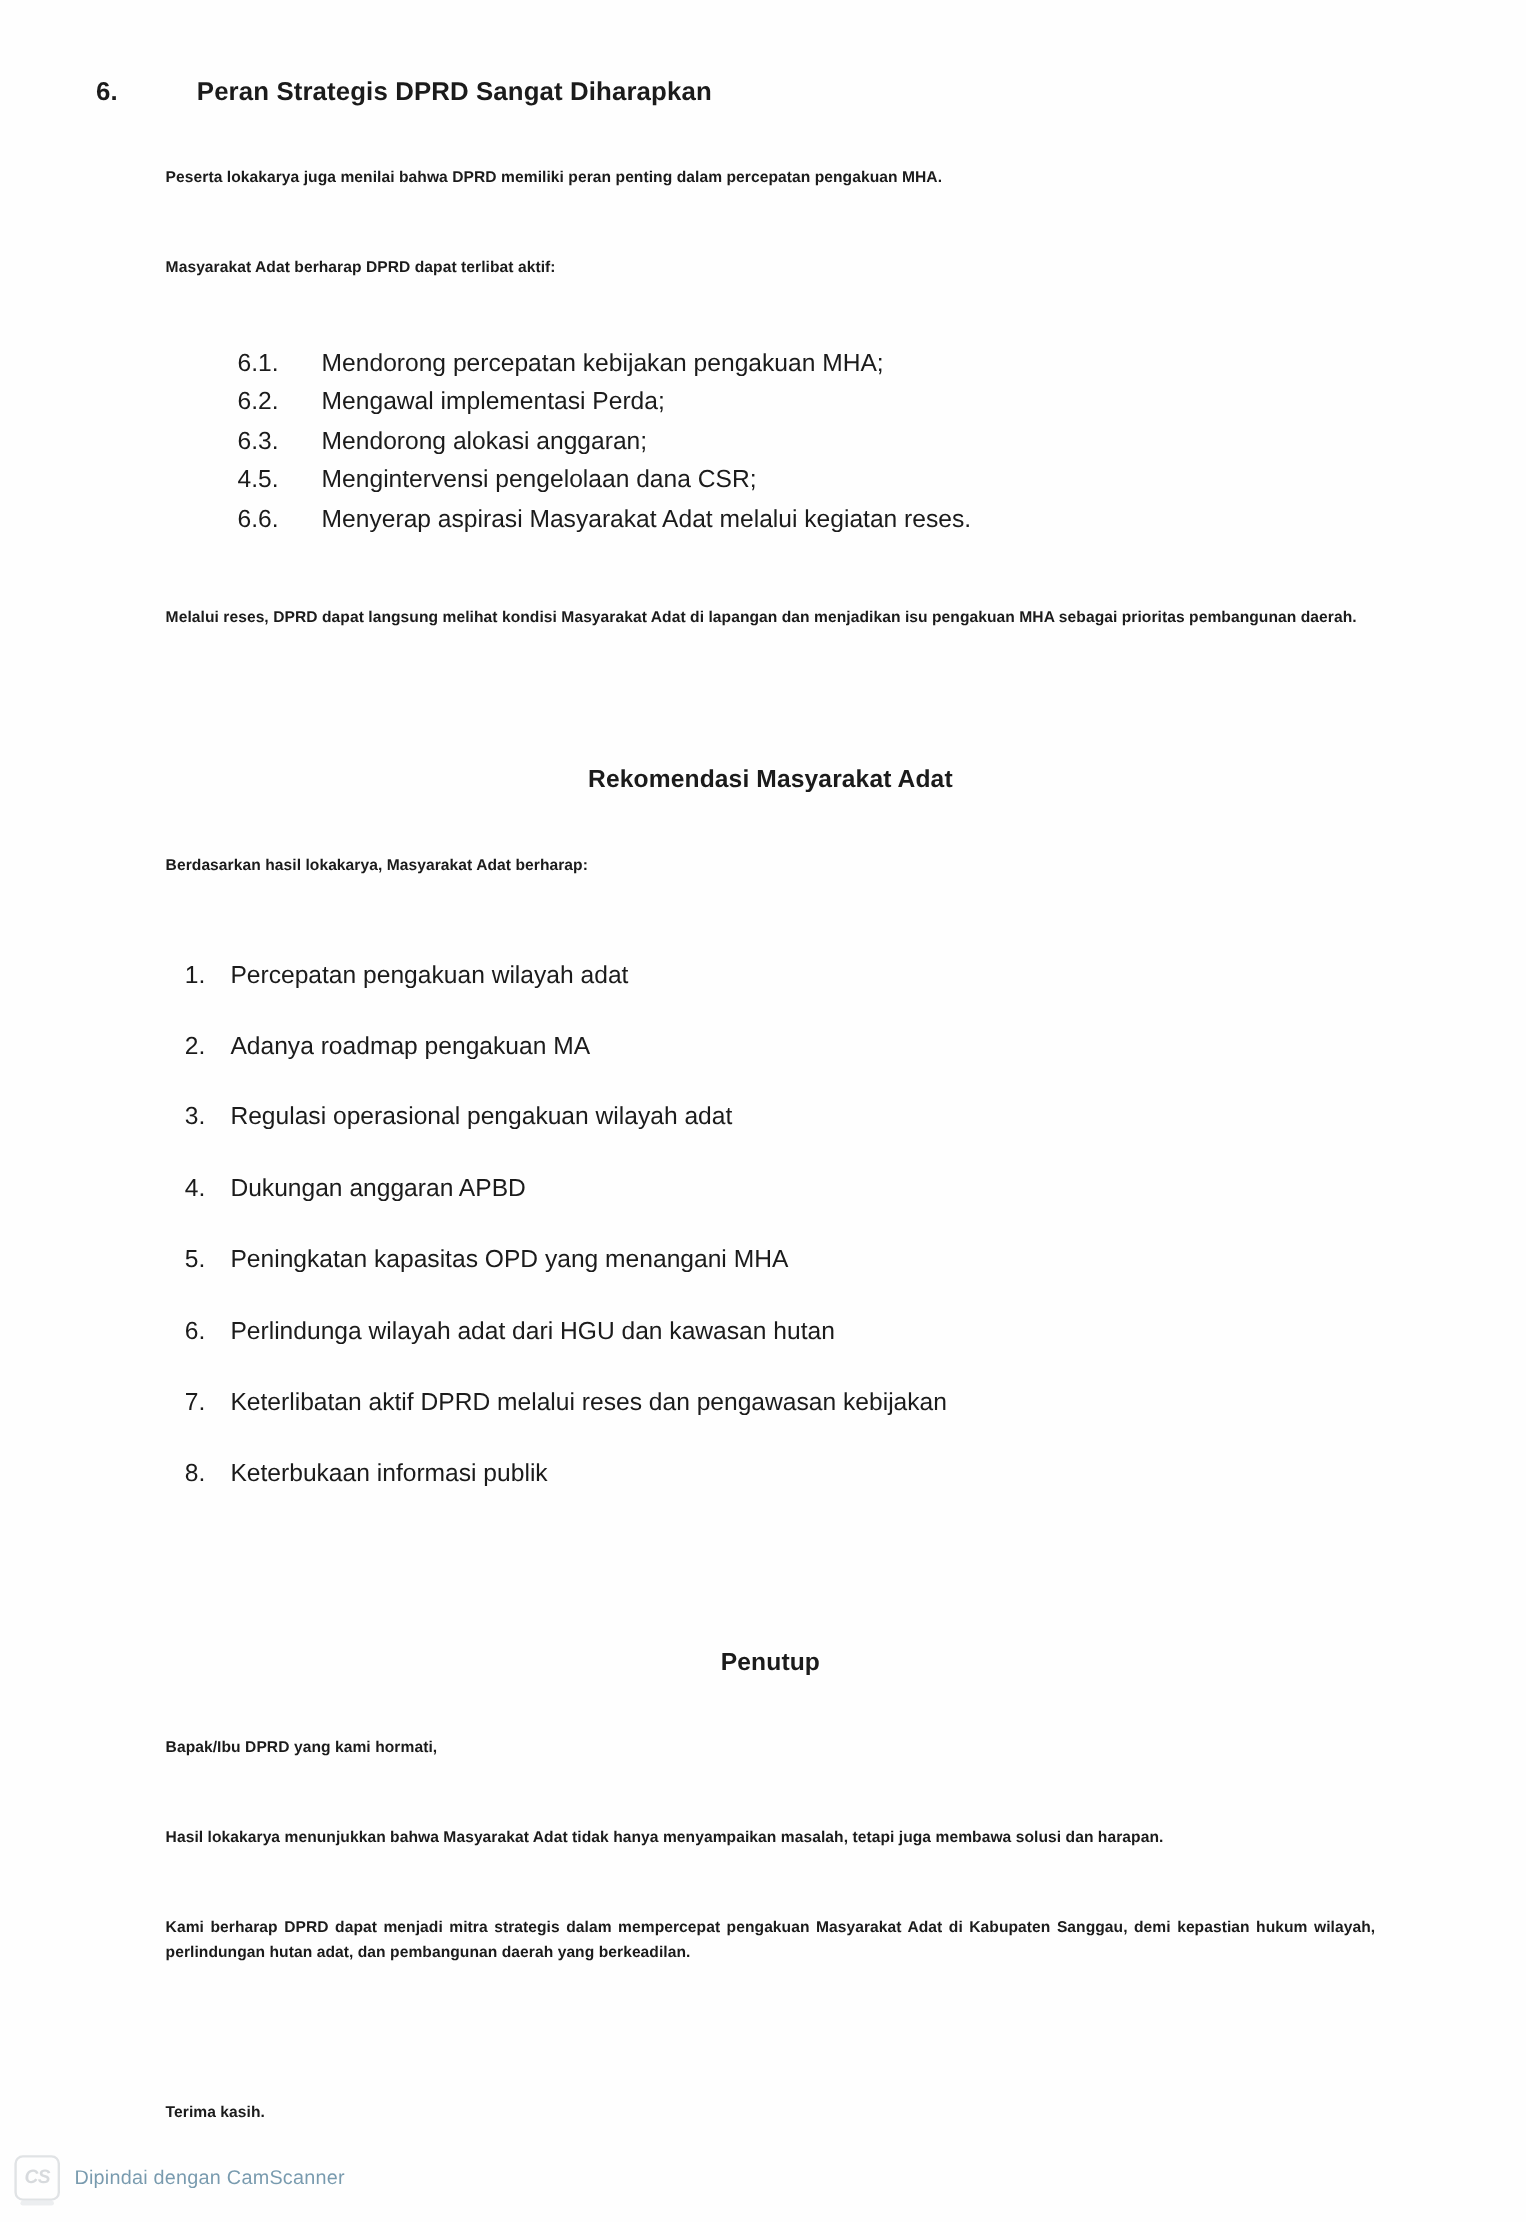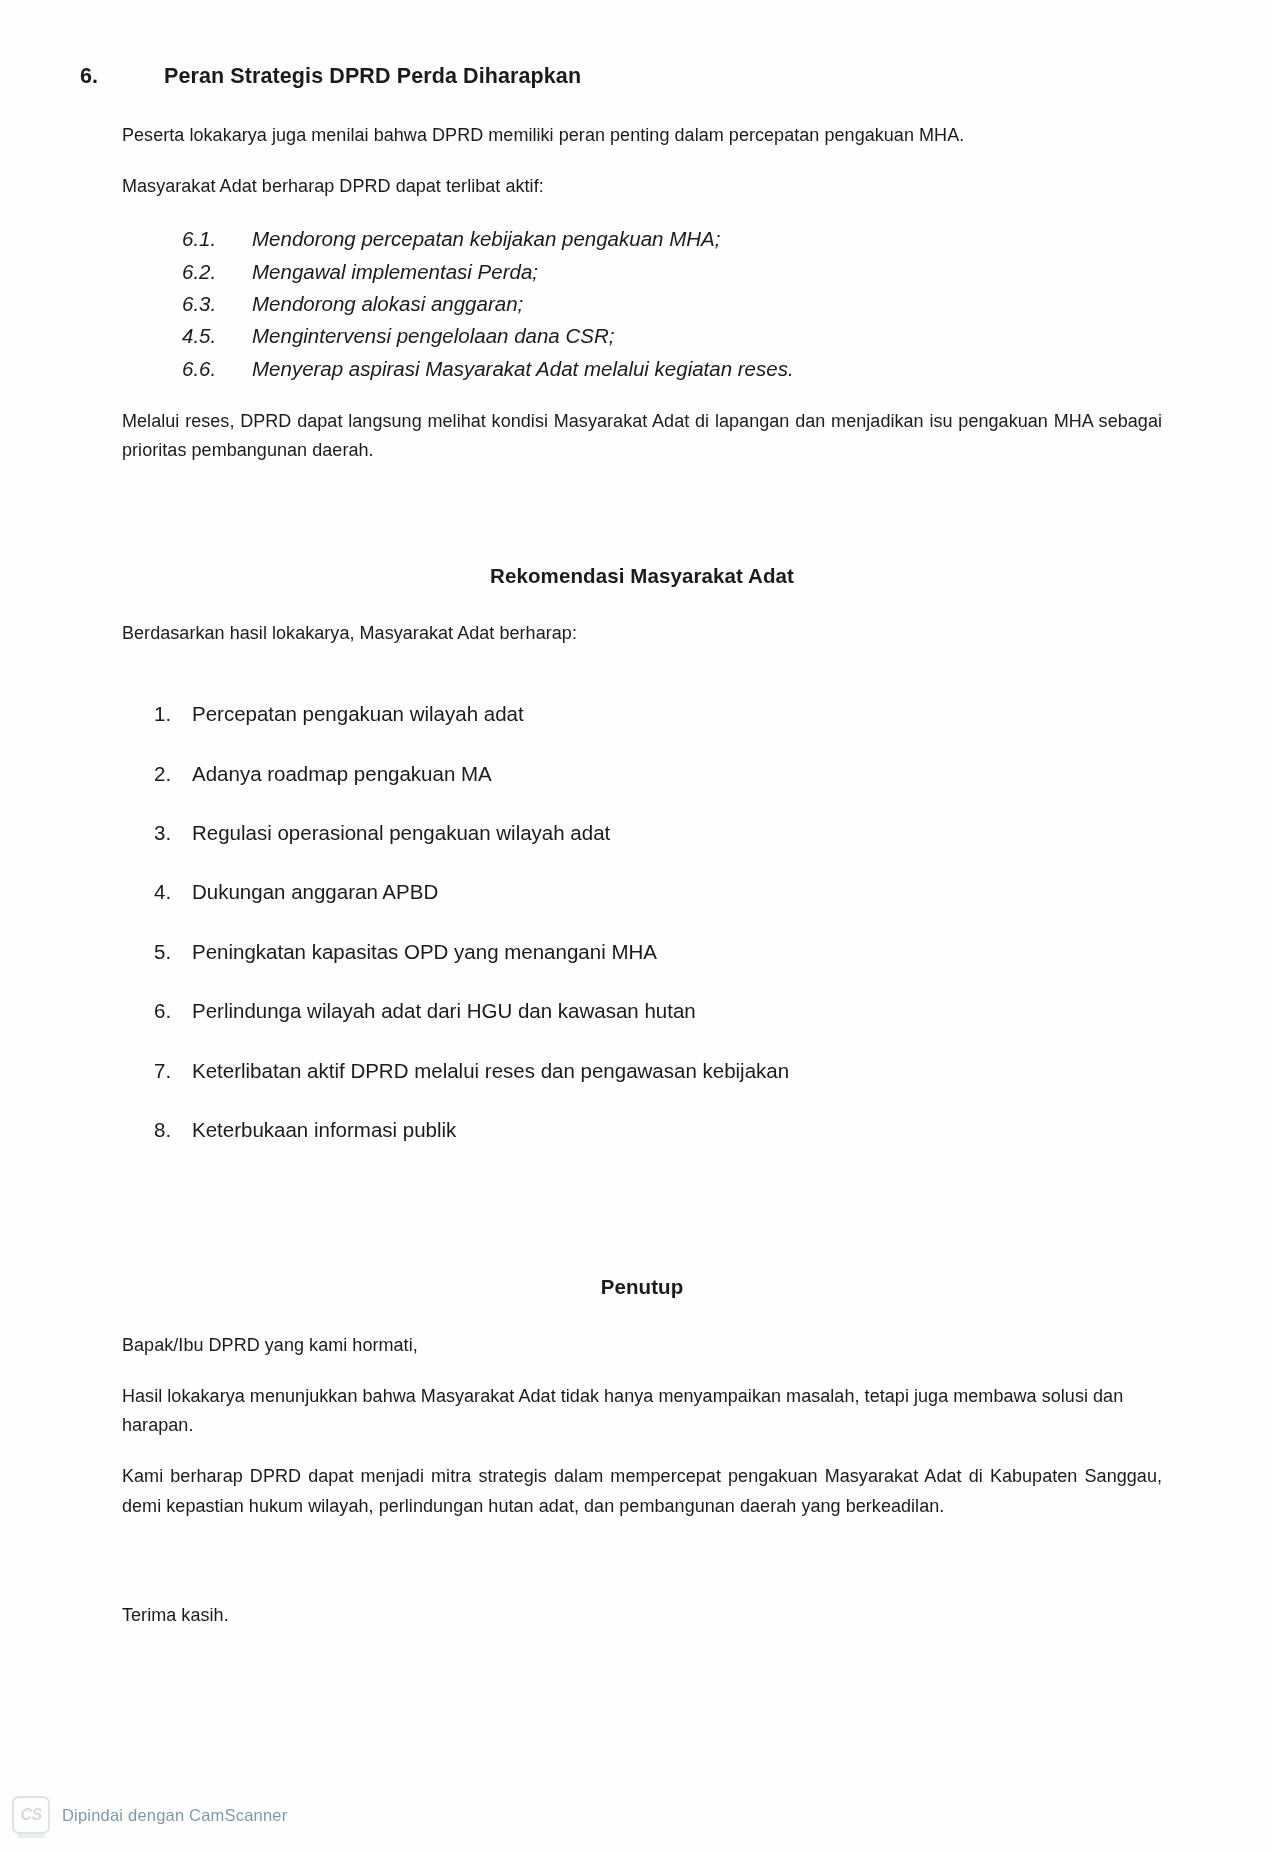--- a/index.html
+++ b/index.html
@@ -42,42 +42,42 @@
   .sub-heading {
     font-weight: bold;
     font-size: 20.5px;
     line-height: 1.35;
     letter-spacing: .1px;
     text-align: center;
   }
 
   
   p.body-text {
-    font-size: 18px;
+    font-size: 13px;
     line-height: 1.62;
-    margin: 0;
+    margin: 16px;
     text-align: justify;
     letter-spacing: .05px;
     -webkit-hyphens: none;
     hyphens: none;
+    font-weight: bold;
   }
   p.body-text.left { text-align: left; }
 
   .gap-sm  { height: 22px; }
   .gap-md  { height: 30px; }
   .gap-lg  { height: 58px; }
   .gap-xl  { height: 96px; }
   .gap-xxl { height: 128px; }
 
   
   .sublist {
-    margin: 0;
+    margin: 16px;
     padding: 0;
     list-style: none;
-    font-style: italic;
   }
   .sublist li {
     font-size: 20.5px;
     line-height: 1.58;
     display: flex;
     align-items: baseline;
     padding-left: 60px;
   }
   .sublist li .lbl {
     width: 70px;
@@ -146,21 +146,21 @@
   }
 </style>
 </head>
 <body>
 
 <div class="page">
 
   <div class="content">
 
     <div class="sec-heading">
-      <span class="num">6.</span><span>Peran Strategis DPRD Perda Diharapkan</span>
+      <span class="num">6.</span><span>Peran Strategis DPRD Sangat Diharapkan</span>
     </div>
 
     <div class="gap-md"></div>
 
     <p class="body-text">Peserta lokakarya juga menilai bahwa DPRD memiliki peran penting dalam percepatan pengakuan MHA.</p>
 
     <div class="gap-sm"></div>
 
     <p class="body-text left">Masyarakat Adat berharap DPRD dapat terlibat aktif:</p>
 

